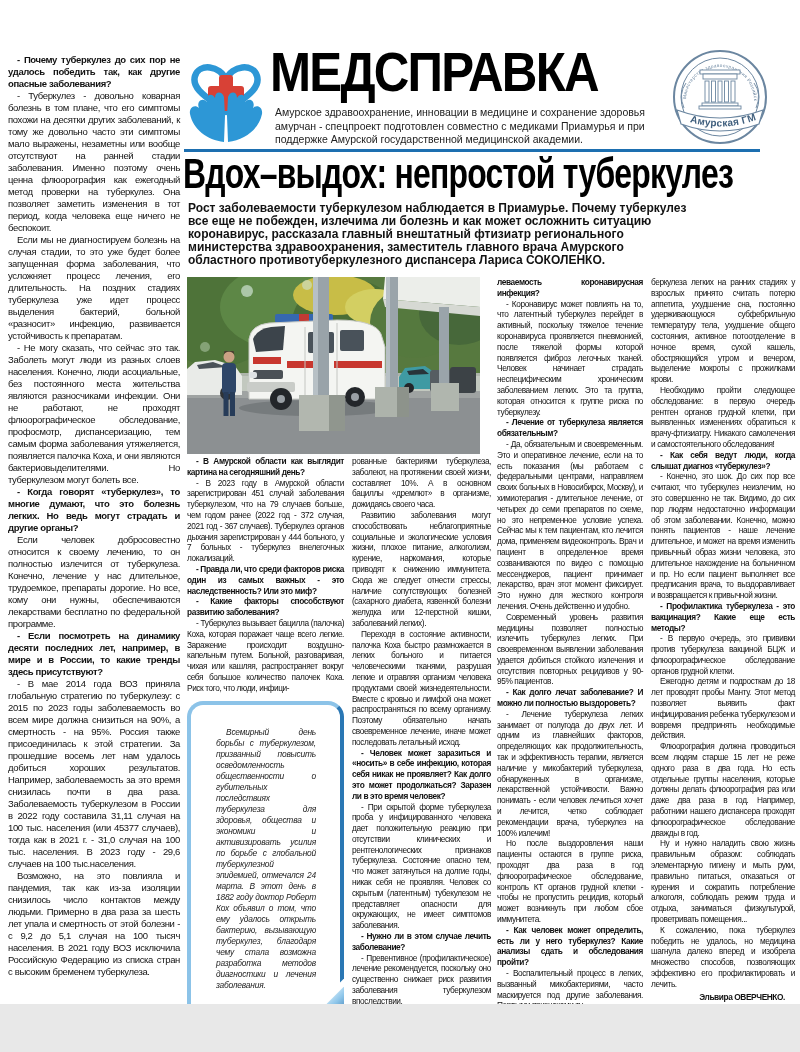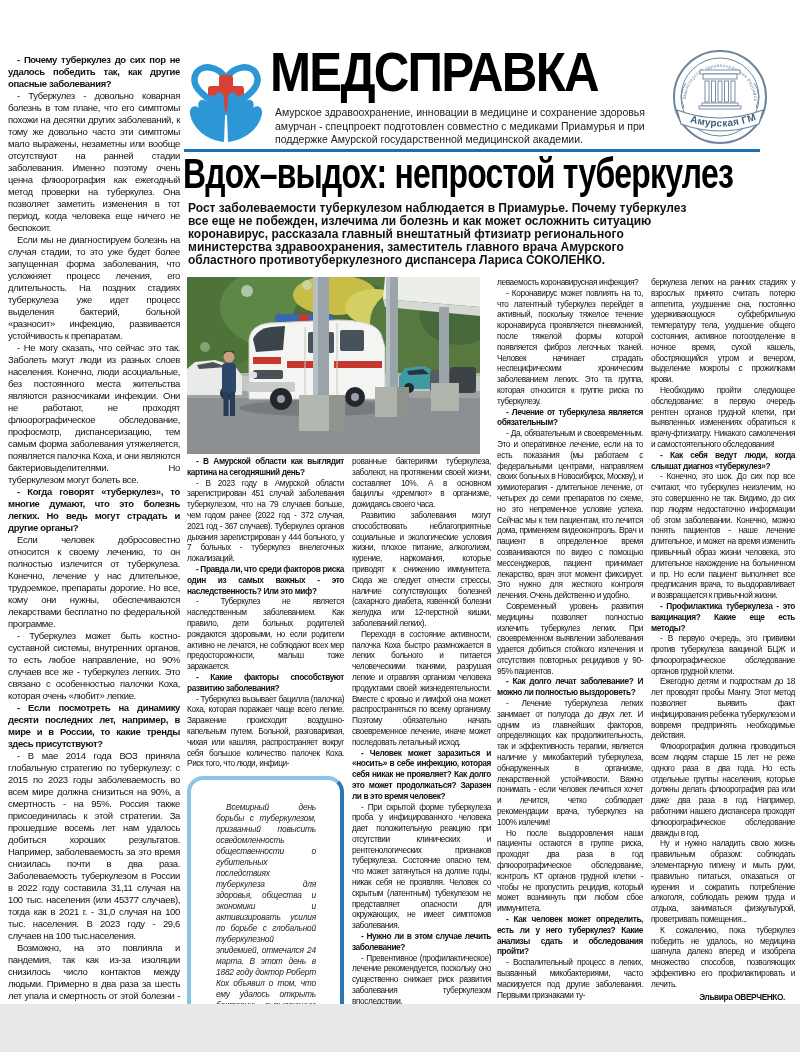--- a/index.html
+++ b/index.html
@@ -2,21 +2,21 @@
 <html lang="ru"><head>
 <meta charset="utf-8">
 <style>
   html,body{margin:0;padding:0;background:#e8e8e8;}
   .page{position:relative;width:800px;height:1004px;margin:0 auto;background:#fff;overflow:hidden;
         font-family:"Liberation Sans",sans-serif;color:#121212;}
   
   .newscol{position:absolute;}
   .para{margin:0;text-align:justify;text-indent:9px;hyphens:auto;}
   .s-q{font-weight:bold;}
-  .s-qc{font-weight:normal;text-indent:0;}
+  .s-qc{font-weight:bold;text-indent:0;}
   .s-ac{text-indent:0;}
   .s-b{font-weight:bold;text-align:right;text-indent:0;margin-top:2px;padding-right:10px;}
   .left-col{left:8px;top:54px;width:172px;font-size:9.5px;line-height:12px;letter-spacing:-0.35px;}
   .tight{font-size:8.3px;line-height:10.8px;letter-spacing:-0.4px;}
   .c2wrap{left:187px;top:456px;width:157px;}
   .c3{left:352px;top:456px;width:139px;}
   .c4{left:497px;top:277px;width:146px;}
   .c5{left:651px;top:277px;width:144px;}
   
   .logo{position:absolute;left:184px;top:50px;width:84px;height:96px;}
@@ -48,21 +48,20 @@
 
 <div class="page">
 
   <div class="newscol left-col">
       <p class="para s-q">- Почему туберкулез до сих пор не удалось победить так, как другие опасные заболевания?</p>
       <p class="para s-a">- Туберкулез - довольно коварная болезнь в том плане, что его симптомы похожи на десятки других заболеваний, к тому же довольно часто эти симптомы мало выражены, незаметны или вообще отсутствуют на ранней стадии заболевания. Именно поэтому очень ценна флюорография как ежегодный метод проверки на туберкулез. Она позволяет заметить изменения в тот период, когда человека еще ничего не беспокоит.</p>
       <p class="para s-a">Если мы не диагностируем болезнь на случая стадии, то это уже будет более запущенная форма заболевания, что усложняет процесс лечения, его длительность. На поздних стадиях туберкулеза уже идет процесс выделения бактерий, больной «разносит» инфекцию, развивается устойчивость к препаратам.</p>
       <p class="para s-a">- Не могу сказать, что сейчас это так. Заболеть могут люди из разных слоев населения. Конечно, люди асоциальные, без постоянного места жительства являются разносчиками инфекции. Они не работают, не проходят флюорографическое обследование, профосмотр, диспансеризацию, тем самым форма заболевания утяжеляется, появляется палочка Коха, и они являются бактериовыделителями. Но туберкулезом могут болеть все.</p>
       <p class="para s-q">- Когда говорят «туберкулез», то многие думают, что это болезнь легких. Но ведь могут страдать и другие органы?</p>
       <p class="para s-a">Если человек добросовестно относится к своему лечению, то он полностью излечится от туберкулеза. Конечно, лечение у нас длительное, трудоемкое, препараты дорогие. Но все, кому они нужны, обеспечиваются лекарствами бесплатно по федеральной программе.</p>
-      <p class="para s-a">- Туберкулез может быть костно-суставной системы, внутренних органов, то есть любое направление, но 90% случаев все же - туберкулез легких. Это связано с особенностью палочки Коха, которая очень «любит» легкие.</p>
       <p class="para s-q">- Если посмотреть на динамику десяти последних лет, например, в мире и в России, то какие тренды здесь присутствуют?</p>
       <p class="para s-a">- В мае 2014 года ВОЗ приняла глобальную стратегию по туберкулезу: с 2015 по 2023 годы заболеваемость во всем мире должна снизиться на 90%, а смертность - на 95%. Россия также присоединилась к этой стратегии. За прошедшие восемь лет нам удалось добиться хороших результатов. Например, заболеваемость за это время снизилась почти в два раза. Заболеваемость туберкулезом в России в 2022 году составила 31,11 случая на 100 тыс. населения (или 45377 случаев), тогда как в 2021 г. - 31,0 случая на 100 тыс. населения. В 2023 году - 29,6 случаев на 100 тыс.населения.</p>
       <p class="para s-a">Возможно, на это повлияла и пандемия, так как из-за изоляции снизилось число контактов между людьми. Примерно в два раза за шесть лет упала и смертность от этой болезни - с 9,2 до 5,1 случая на 100 тысяч населения. В 2021 году ВОЗ исключила Российскую Федерацию из списка стран с высоким бременем туберкулеза.</p>
     </div>
 
   <div class="logo">
     <svg width="84" height="96" viewBox="0 0 84 96">
       <path d="M42,30 C36,15 15,13 11,26 C7,39 24,48 42,62 C60,48 77,39 73,26 C69,13 48,15 42,30 Z" fill="none" stroke="#2d97d6" stroke-width="6.5" stroke-linejoin="round"></path>
       <rect x="35" y="25" width="14" height="36" rx="3" fill="#d84136"></rect>
       <rect x="24" y="36" width="36" height="14" rx="3" fill="#d84136"></rect>
@@ -177,21 +176,20 @@
       <rect x="252" y="30" width="10" height="84" fill="#9aa4aa"></rect>
       <rect x="244" y="106" width="28" height="28" fill="#b0b6ae"></rect>
     </svg>
   </figure>
 
   <div class="newscol c2wrap">
     <div class="tight">
         <p class="para s-q">- В Амурской области как выглядит картина на сегодняшний день?</p>
         <p class="para s-a">- В 2023 году в Амурской области зарегистрирован 451 случай заболевания туберкулезом, что на 79 случаев больше, чем годом ранее (2022 год - 372 случая, 2021 год - 367 случаев). Туберкулез органов дыхания зарегистрирован у 444 больного, у 7 больных - туберкулез внелегочных локализаций.</p>
         <p class="para s-q">- Правда ли, что среди факторов риска один из самых важных - это наследственность? Или это миф?</p>
-        <p class="para s-a">- Туберкулез не является наследственным заболеванием. Как правило, дети больных родителей рождаются здоровыми, но если родители активно не лечатся, не соблюдают всех мер предосторожности, малыш тоже заражается.</p>
         <p class="para s-q">- Какие факторы способствуют развитию заболевания?</p>
         <p class="para s-a">- Туберкулез вызывает бацилла (палочка) Коха, которая поражает чаще всего легкие. Заражение происходит воздушно-капельным путем. Больной, разговаривая, чихая или кашляя, распространяет вокруг себя большое количество палочек Коха. Риск того, что люди, инфици-</p>
       </div>
     <div class="callout">
       <p>Всемирный день борьбы с туберкулезом, призванный повысить осведомленность общественности о губительных последствиях туберкулеза для здоровья, общества и экономики и активизировать усилия по борьбе с глобальной туберкулезной эпидемией, отмечался 24 марта. В этот день в 1882 году доктор Роберт Кох объявил о том, что ему удалось открыть бактерию, вызывающую туберкулез, благодаря чему стала возможна разработка методов диагностики и лечения заболевания.</p>
       <span class="fold-cover"></span>
       <span class="fold"></span>
     </div>
   </div>
   <div class="newscol c3 tight">

